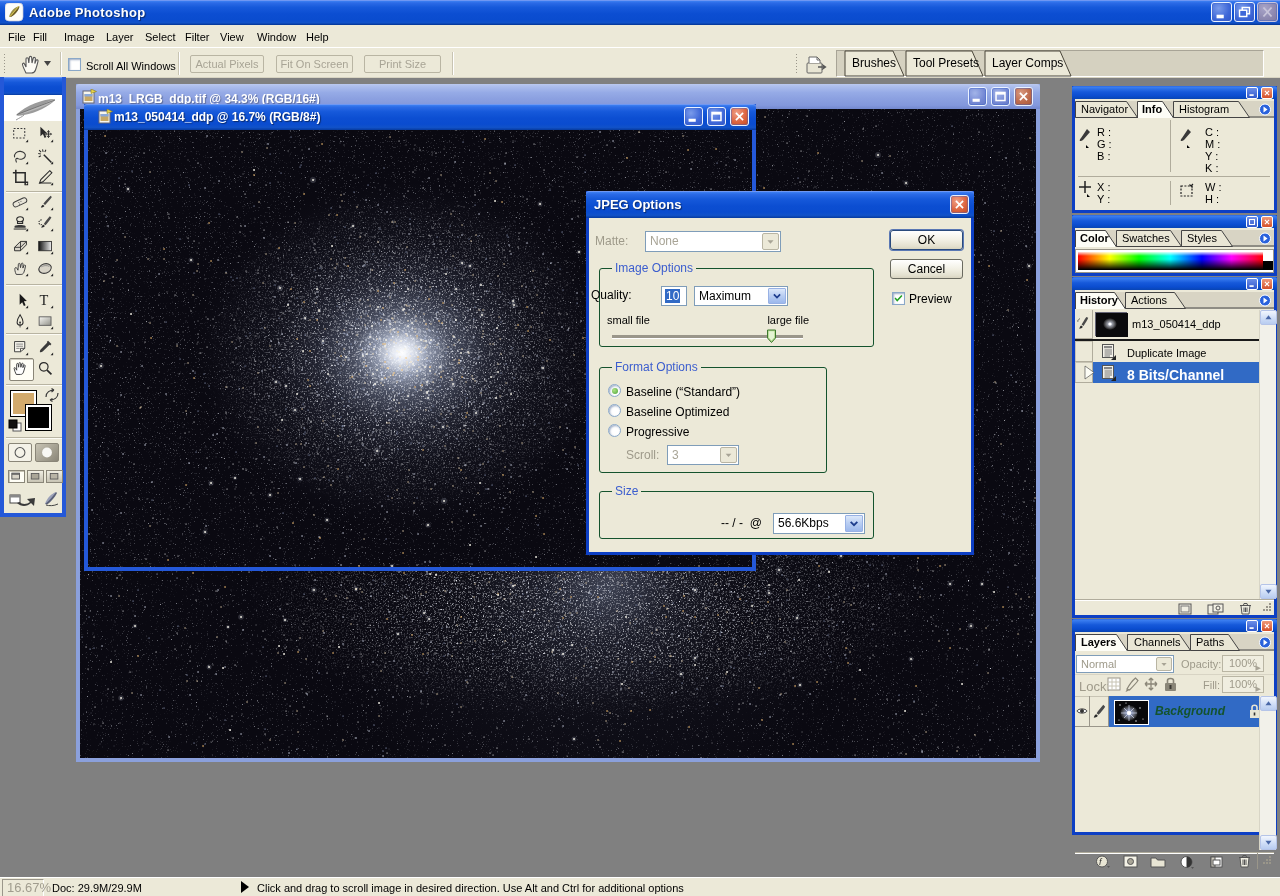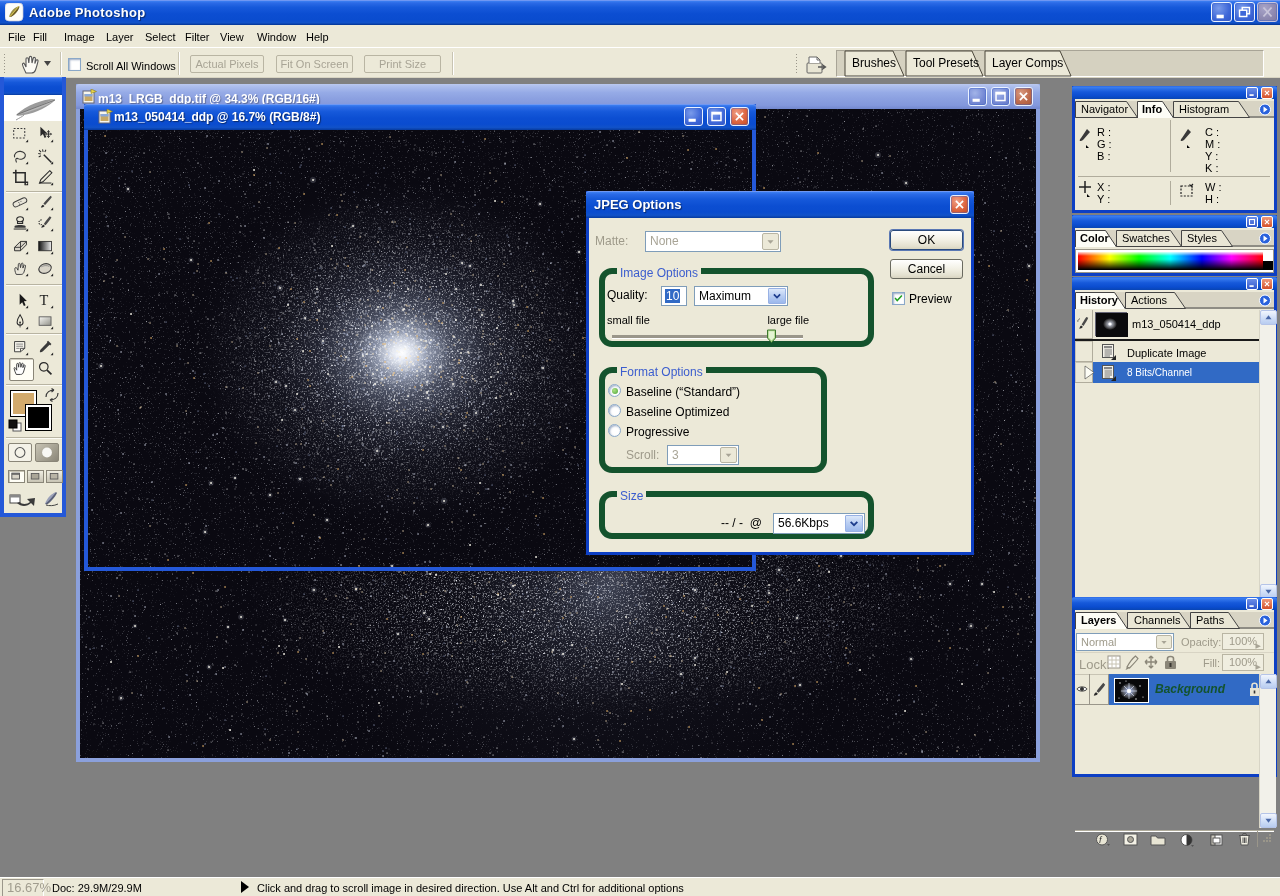--- a/index.html
+++ b/index.html
@@ -16,21 +16,21 @@
 .beige{background:#ece9d8}
 .panel{position:absolute;border:3px solid #0d3fc4;border-top:none;background:#ece9d8}
 .ptitle{position:absolute;left:-3px;right:-3px;border-radius:2px 2px 0 0;background:linear-gradient(180deg,#2b68e4 0%,#3a7df0 10%,#1659da 45%,#0b4dd0 75%,#0845b4 100%)}
 .pbtn{position:absolute;width:12px;height:12px;border-radius:2px;border:1px solid #fff}
 .pbtn-b{background:linear-gradient(180deg,#6d8fe8,#3058cc)}
 .pbtn-r{background:linear-gradient(180deg,#ef9a7a,#d4502a)}
 .tabrow{position:absolute;left:0;width:199px;height:17px}
 .menu-it{position:absolute;top:6px;font-size:11px}
 .disbtn{position:absolute;top:7px;height:18px;border:1px solid #b9b5a3;border-radius:2px;color:#a8a495;font-size:11px;text-align:center;line-height:16px;background:#ece9d8}
 .sep-v{position:absolute;top:4px;height:23px;width:1px;background:#c8c4b2;box-shadow:1px 0 0 #fff}
-.gbox{position:absolute;border:6px solid #14532d;border-radius:13px}
+.gbox{position:absolute;border:1px solid #14532d;border-radius:3px}
 .gbox .gt{position:absolute;top:-7px;left:12px;background:#ece9d8;padding:0 3px;color:#3b5dce;font-size:12px;line-height:13px}
 .blab{font-size:12px;color:#000;position:absolute}
 .glab{font-size:12px;color:#9e9a8a;position:absolute}
 .combo{position:absolute;background:#fff;border:1px solid #7f9db9}
 .combo .ar{position:absolute;right:1px;top:1px;bottom:1px;width:18px;border-radius:1px;border:1px solid #98b1e4;background:linear-gradient(180deg,#dce8fa,#b8cdf2 50%,#9cb8ec)}
 .combo .ard{position:absolute;right:1px;top:1px;bottom:1px;width:17px;border:1px solid #b9b5a3;border-radius:2px;background:#ece9d8}
 .cvl{position:absolute;left:4px;top:2px;font-size:12px}
 .xpbtn{position:absolute;border-radius:3px;background:linear-gradient(180deg,#ffffff,#f2f0e4 50%,#e3e0cf 85%,#d8d4c0);font-size:12px;text-align:center;color:#000}
 .radio{position:absolute;width:13px;height:13px;border-radius:50%;background:#fff;border:1px solid #8aa8c8;box-shadow:inset 1px 1px 2px rgba(60,90,140,.5)}
 .radio.sel::after{content:"";position:absolute;left:2.5px;top:2.5px;width:6px;height:6px;border-radius:50%;background:radial-gradient(circle at 35% 35%,#aee383,#4ca33a)}
@@ -648,21 +648,21 @@
   <div class="check" style="left:303px;top:101px">
       <svg class="glyph" viewBox="0 0 13 13">
         <path d="M2.5 6 L5 9 L10.5 3" fill="none" stroke="#21a121" stroke-width="1.8"></path>
       </svg>
     </div>
   <div class="blab" style="left:320px;top:101px">Preview</div>
 
   <div class="gbox" style="left:10px;top:77px;width:275px;height:79px">
       <span class="gt">Image Options</span>
     </div>
-  <div class="blab" style="left:18px;top:97px">Quality:</div>
+  <div class="blab" style="left:2px;top:97px">Quality:</div>
   <div class="combo" style="left:72px;top:95px;width:26px;height:20px">
       <span style="position:absolute;left:3px;top:2px;font-size:12px;background:#316ac5;color:#fff;padding:0 1px">10</span>
     </div>
   <div class="combo" style="left:105px;top:95px;width:94px;height:20px">
     <span class="cvl">Maximum</span>
     <div class="ar">
         <svg class="glyph" viewBox="0 0 18 18">
           <path d="M5 7 L9 11 L13 7" fill="none" stroke="#1d3c8c" stroke-width="2.2"></path>
         </svg>
       </div>
@@ -859,21 +859,21 @@
   <div class="abs" style="left:18px;top:85px;width:166px;height:21px;background:#316ac5"></div>
   <svg class="abs" style="left:8px;top:88px" width="12" height="15" viewBox="0 0 12 15">
       <path d="M2 1 L11 7.5 L2 14 Z" fill="#fdfdf6" stroke="#555" stroke-width="0.7"></path>
     </svg>
   <svg class="abs" style="left:25px;top:87px" width="17" height="18" viewBox="0 0 17 18">
       <rect x="2.5" y="1.5" width="11" height="13" fill="#f4f2ea" stroke="#555"></rect>
       <rect x="4" y="3" width="8" height="2.2" fill="#888"></rect>
       <path d="M4.5 7 L12 7 M4.5 9 L12 9 M4.5 11 L12 11 M4.5 13 L10 13" stroke="#777" stroke-width="1.1"></path>
       <path d="M11 17 L16 17 L16 12 Z" fill="#222"></path>
     </svg>
-  <div class="abs" style="left:52px;top:90px;font-size:10px;font-weight:normal;color:#fff">8 Bits/Channel</div>
+  <div class="abs" style="left:52px;top:90px;font-size:14px;font-weight:bold;color:#fff">8 Bits/Channel</div>
   <div class="scrollbar" style="left:184px;top:33px;height:289px">
     <div class="scbtn" style="top:0">
         <svg class="glyph" viewBox="0 0 17 15">
           <path d="M8.5 5 L12 9.5 L5 9.5 Z" fill="#4a68a8"></path>
         </svg>
       </div>
     <div class="scbtn" style="top:274px">
         <svg class="glyph" viewBox="0 0 17 15">
           <path d="M8.5 10 L12 5.5 L5 5.5 Z" fill="#4a68a8"></path>
         </svg>
@@ -898,21 +898,21 @@
         <rect x="8" y="1" width="2" height="2"></rect>
         <rect x="5" y="4" width="2" height="2"></rect>
         <rect x="8" y="4" width="2" height="2"></rect>
         <rect x="2" y="7" width="2" height="2"></rect>
         <rect x="5" y="7" width="2" height="2"></rect>
         <rect x="8" y="7" width="2" height="2"></rect>
       </g>
     </svg>
 </div>
 
-<div class="panel" style="left:1072px;top:597px;width:205px;height:180px">
+<div class="panel" style="left:1072px;top:619px;width:205px;height:216px">
   <div class="ptitle" style="top:0;height:13px">
     <div class="pbtn pbtn-b" style="right:19px;top:1px">
         <svg class="glyph" viewBox="0 0 12 12">
           <rect x="3" y="7.5" width="5" height="2" fill="#fff"></rect>
         </svg>
       </div>
     <div class="pbtn pbtn-r" style="right:4px;top:1px">
         <svg class="glyph" viewBox="0 0 12 12">
           <path d="M3.5 3.5 L8.5 8.5 M8.5 3.5 L3.5 8.5" stroke="#fff" stroke-width="1.4"></path>
         </svg>

